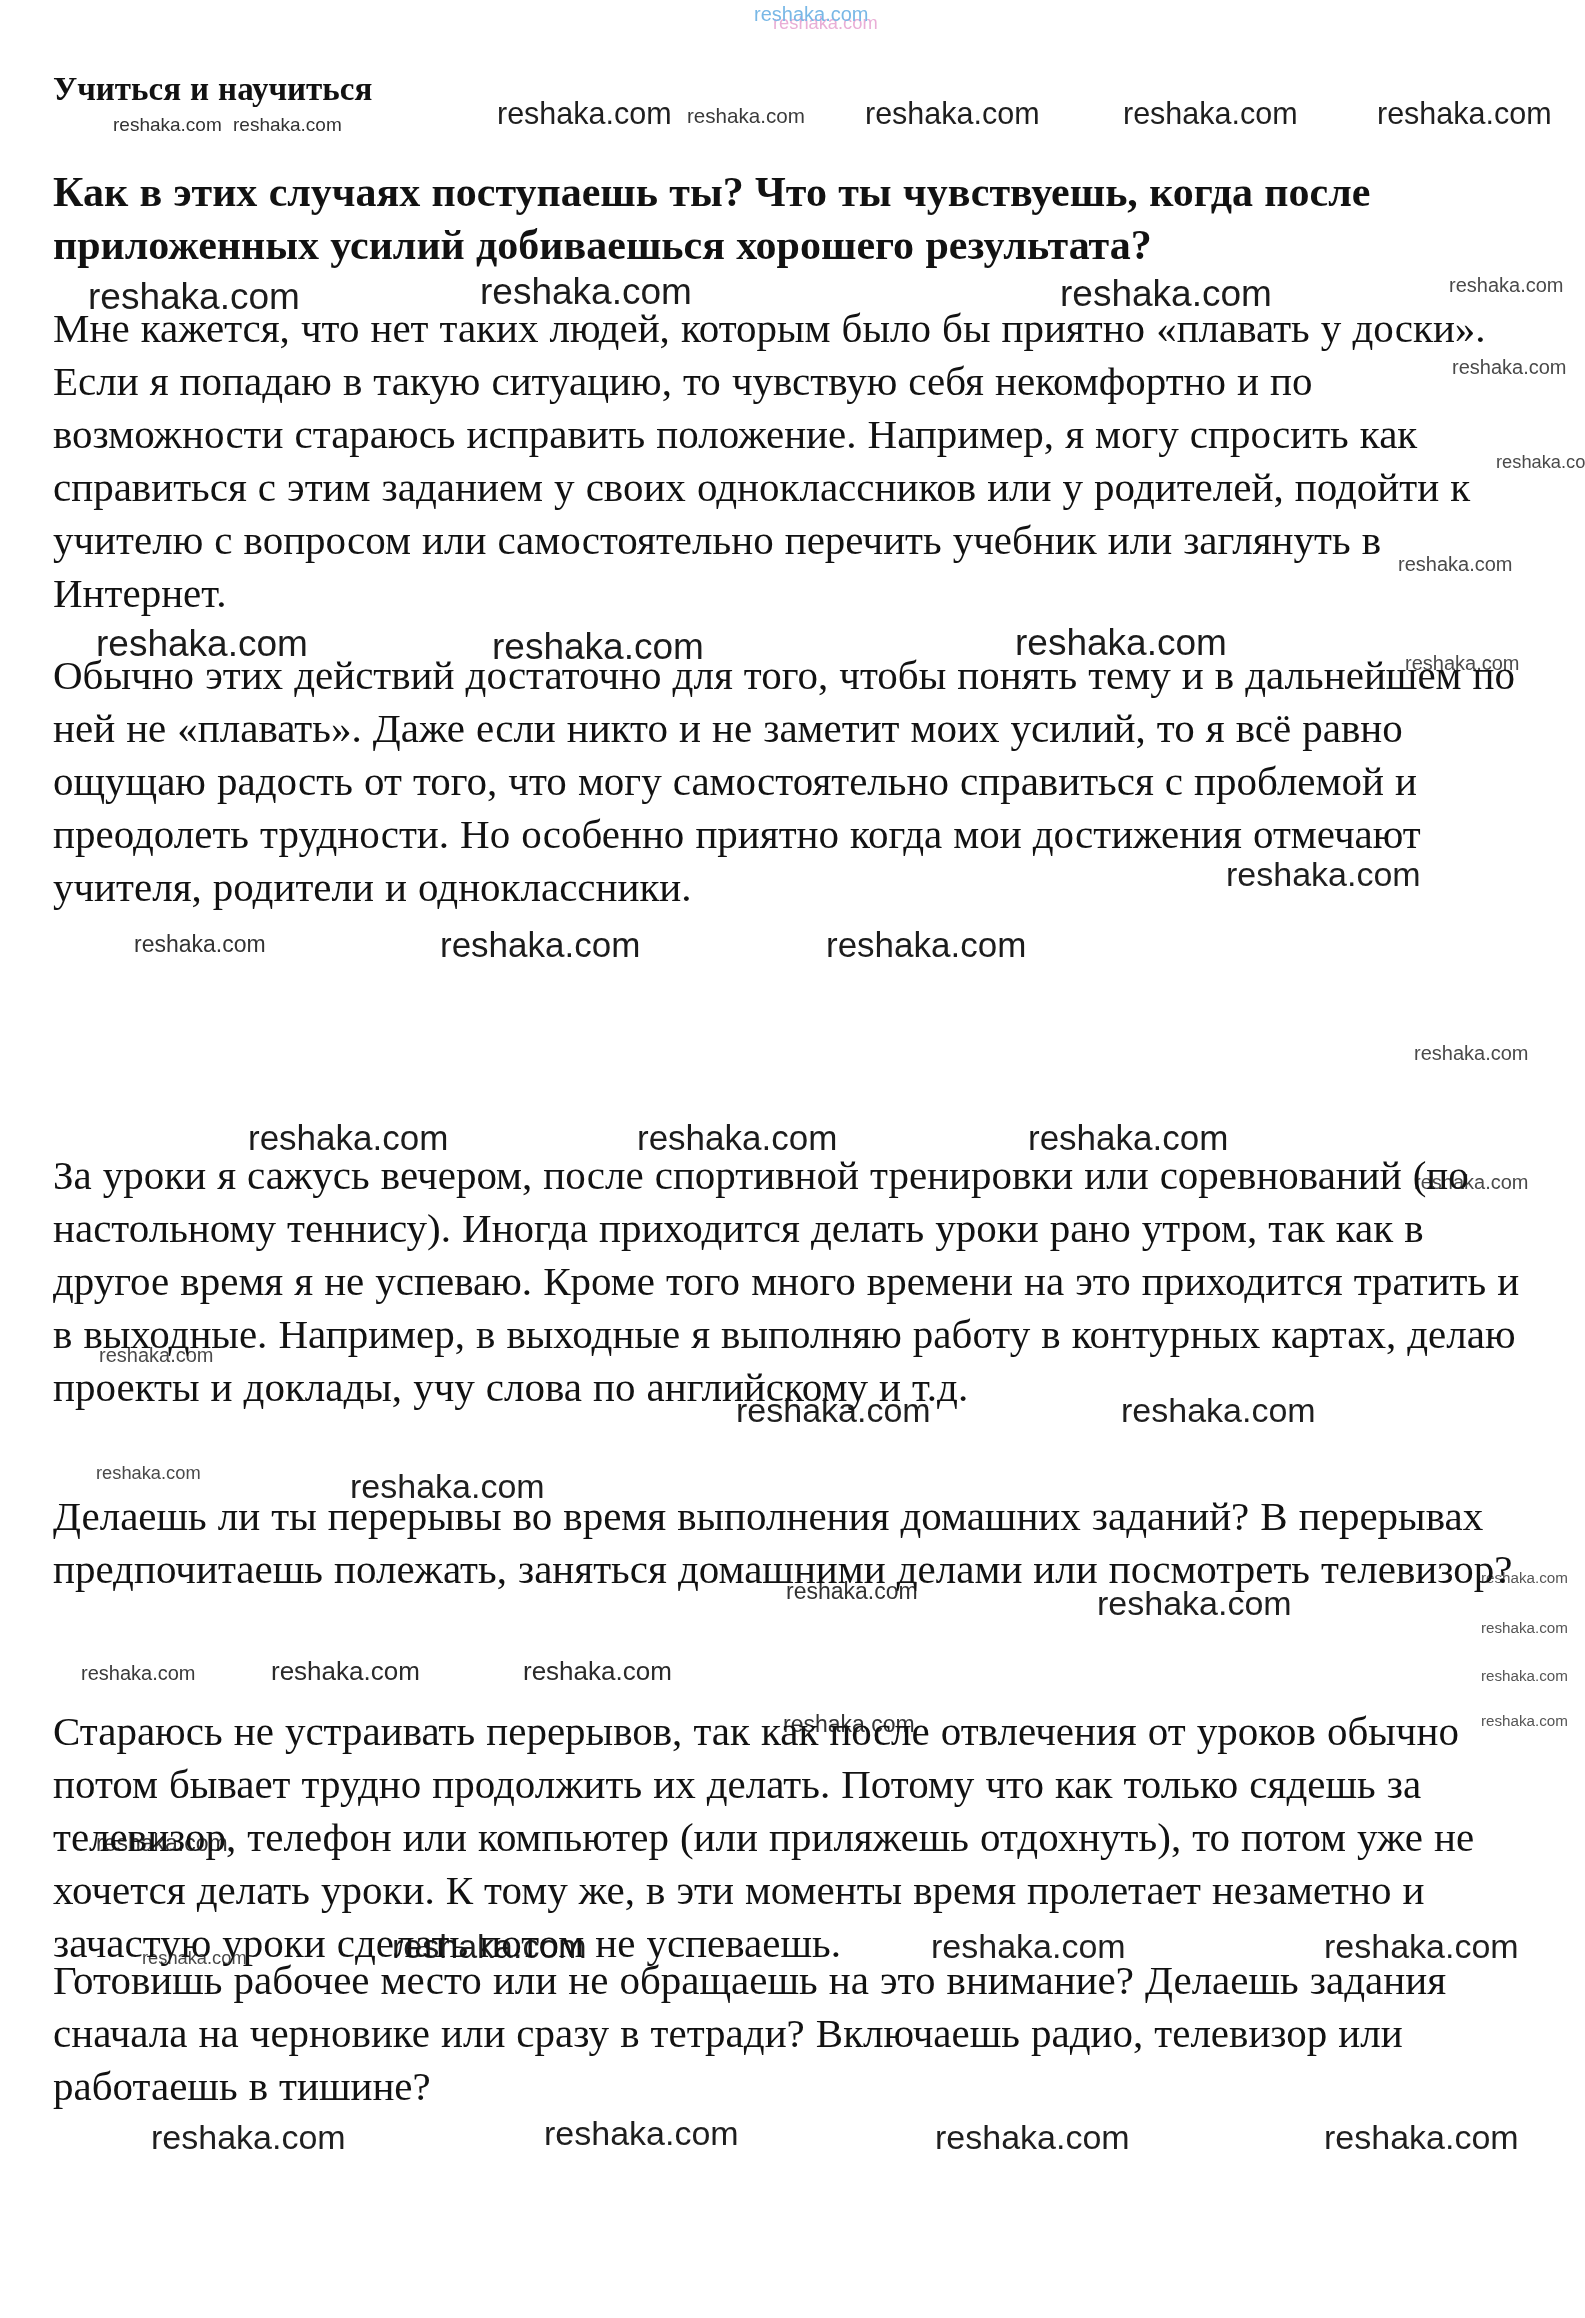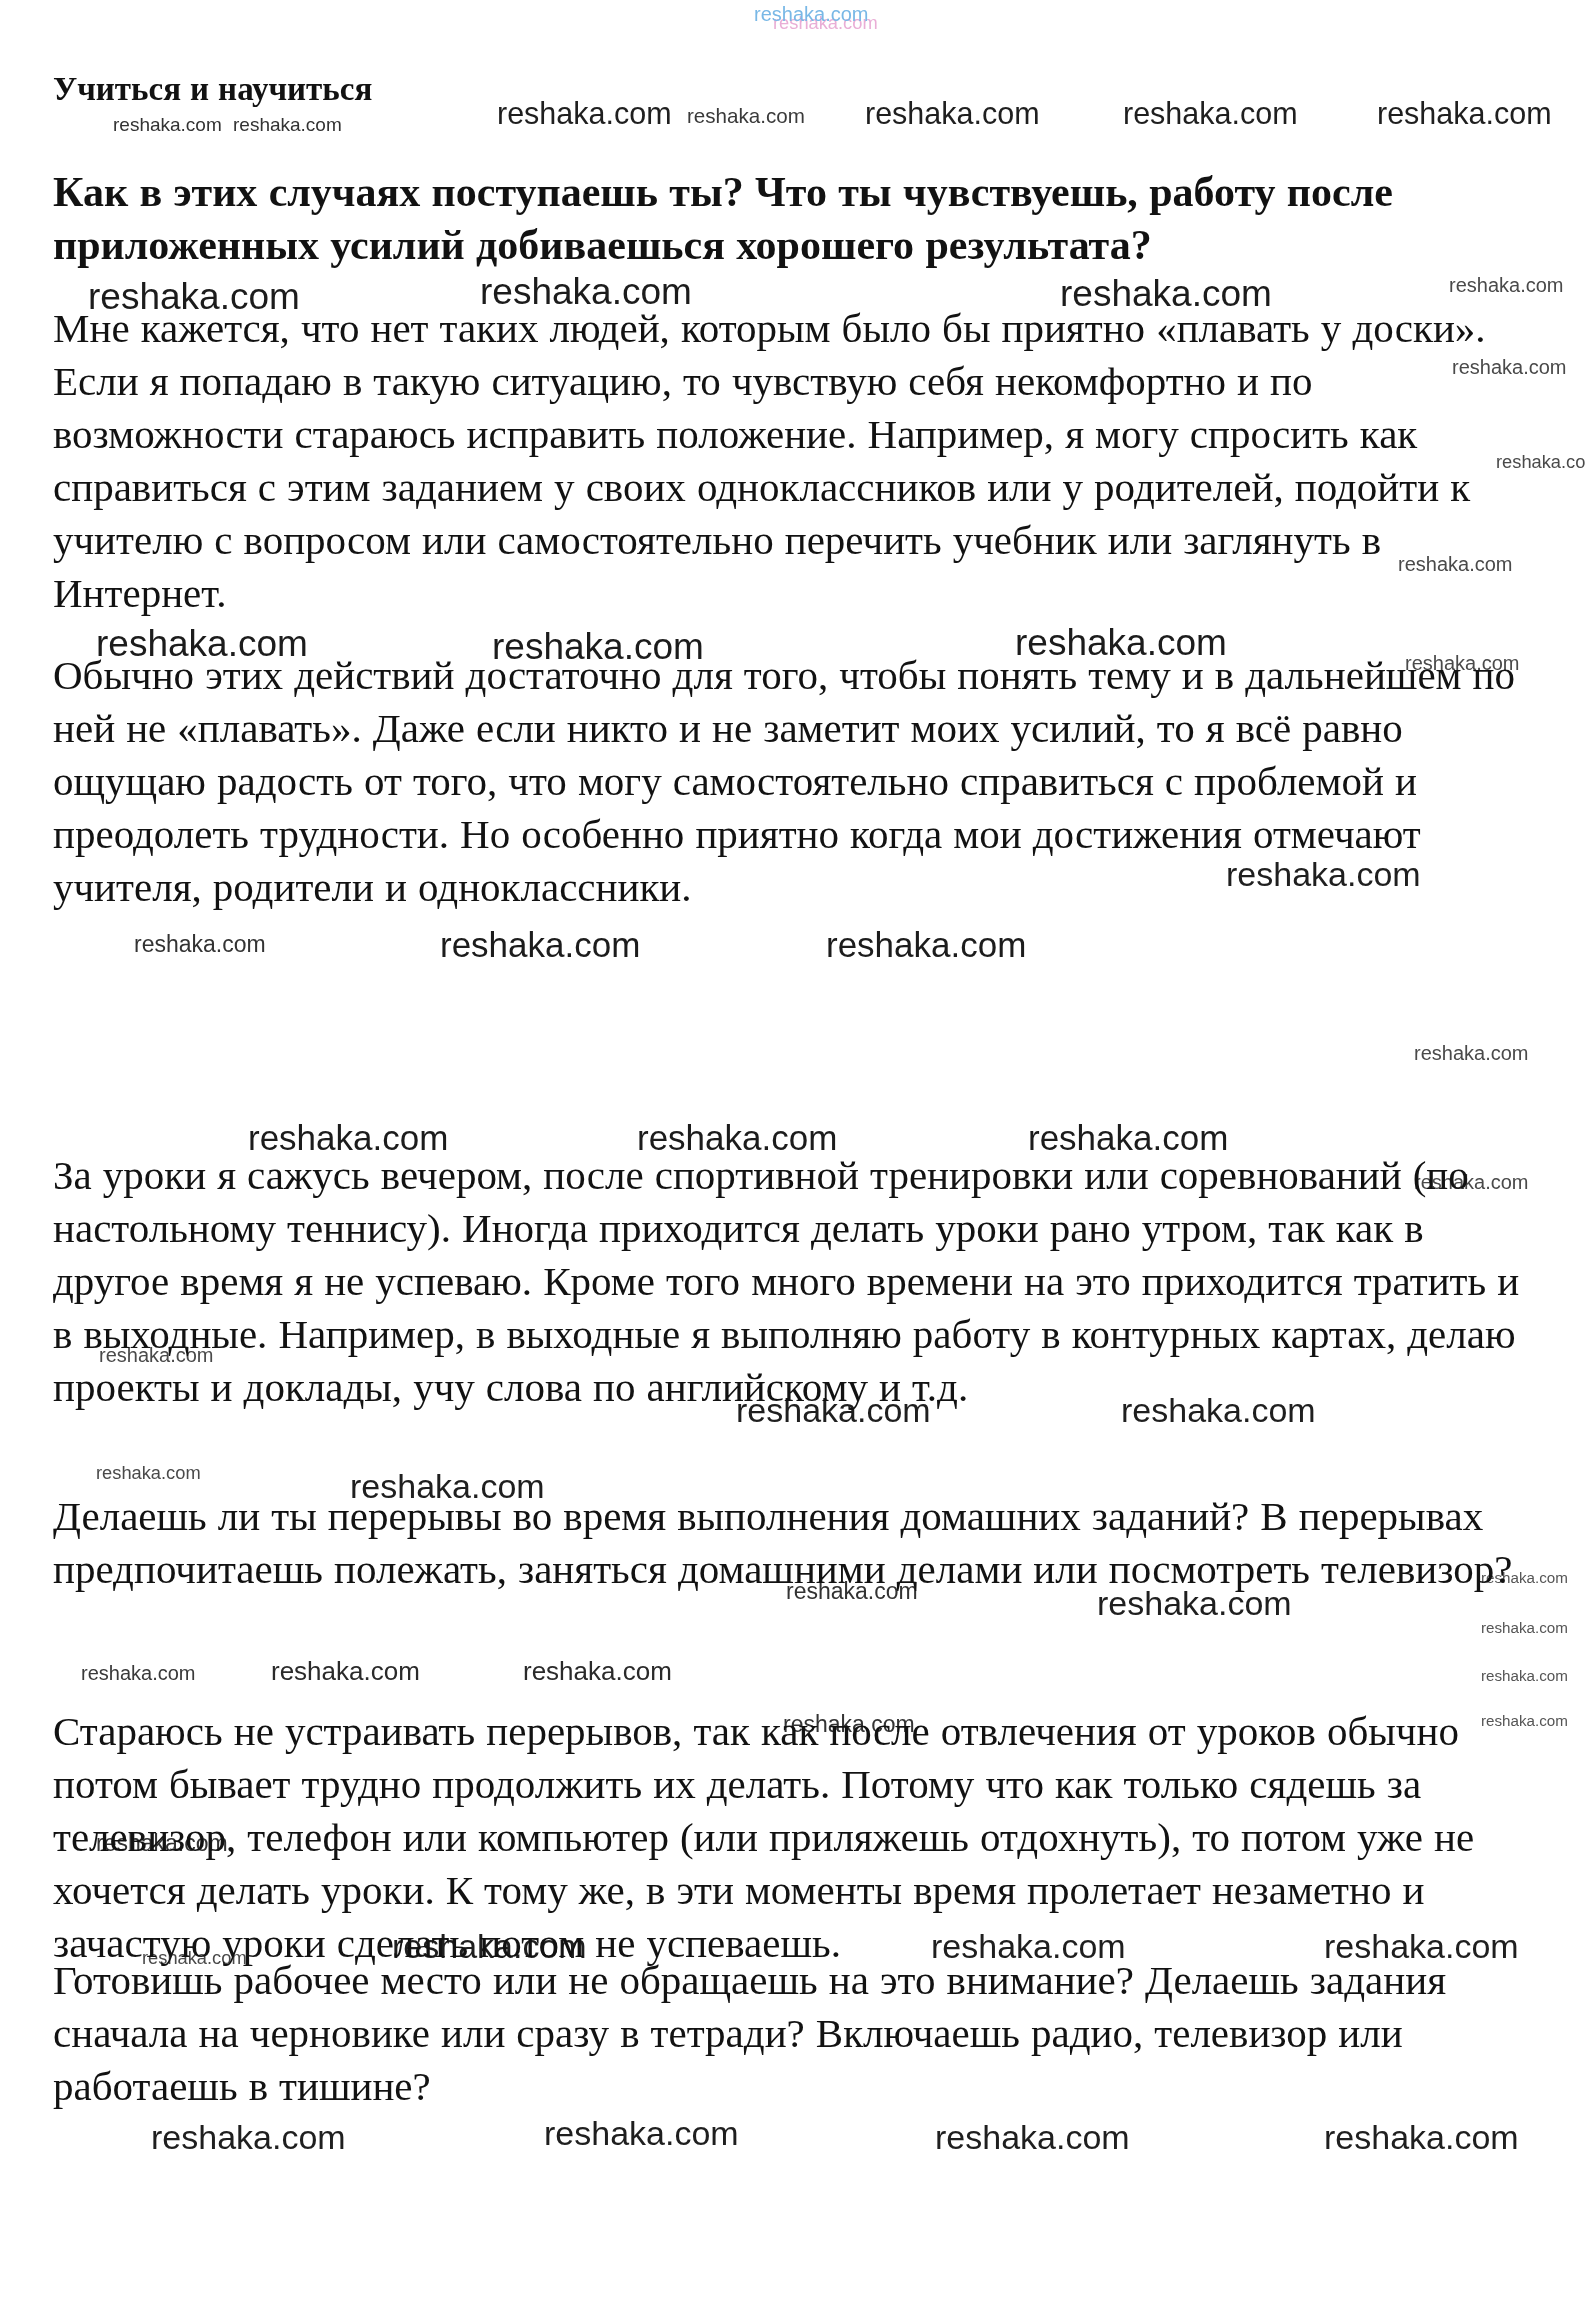--- a/index.html
+++ b/index.html
@@ -107,21 +107,21 @@
       <span class="wm" style="left: 1324px; top: 1927px; font-size: 34px; color: rgb(31, 31, 31);">reshaka.com</span>
       <span class="wm" style="left: 142px; top: 1947px; font-size: 18.3px; color: rgb(74, 74, 74);">reshaka.com</span>
       <span class="wm" style="left: 151px; top: 2118px; font-size: 34px; color: rgb(31, 31, 31);">reshaka.com</span>
       <span class="wm" style="left: 544px; top: 2114px; font-size: 34px; color: rgb(31, 31, 31);">reshaka.com</span>
       <span class="wm" style="left: 935px; top: 2118px; font-size: 34px; color: rgb(31, 31, 31);">reshaka.com</span>
       <span class="wm" style="left: 1324px; top: 2118px; font-size: 34px; color: rgb(31, 31, 31);">reshaka.com</span>
     </div>
 
   <h1 class="block doc-title">Учиться и научиться</h1>
 
-  <p class="block q-bold">Как в этих случаях поступаешь ты? Что ты чувствуешь, работу после приложенных усилий добиваешься хорошего результата?</p>
+  <p class="block q-bold">Как в этих случаях поступаешь ты? Что ты чувствуешь, когда после приложенных усилий добиваешься хорошего результата?</p>
 
   <p class="block a1p1">Мне кажется, что нет таких людей, которым было бы приятно «плавать у доски». Если я попадаю в такую ситуацию, то чувствую себя некомфортно и по возможности стараюсь исправить положение. Например, я могу спросить как справиться с этим заданием у своих одноклассников или у родителей, подойти к учителю с вопросом или самостоятельно перечить учебник или заглянуть в Интернет.</p>
 
   <p class="block a1p2">Обычно этих действий достаточно для того, чтобы понять тему и в дальнейшем по ней не «плавать». Даже если никто и не заметит моих усилий, то я всё равно ощущаю радость от того, что могу самостоятельно справиться с проблемой и преодолеть трудности. Но особенно приятно когда мои достижения отмечают учителя, родители и одноклассники.</p>
 
 
   <p class="block a2">За уроки я сажусь вечером, после спортивной тренировки или соревнований (по настольному теннису). Иногда приходится делать уроки рано утром, так как в другое время я не успеваю. Кроме того много времени на это приходится тратить и в выходные. Например, в выходные я выполняю работу в контурных картах, делаю проекты и доклады, учу слова по английскому и т.д.</p>
 
   <p class="block q3">Делаешь ли ты перерывы во время выполнения домашних заданий? В перерывах предпочитаешь полежать, заняться домашними делами или посмотреть телевизор?</p>
 

